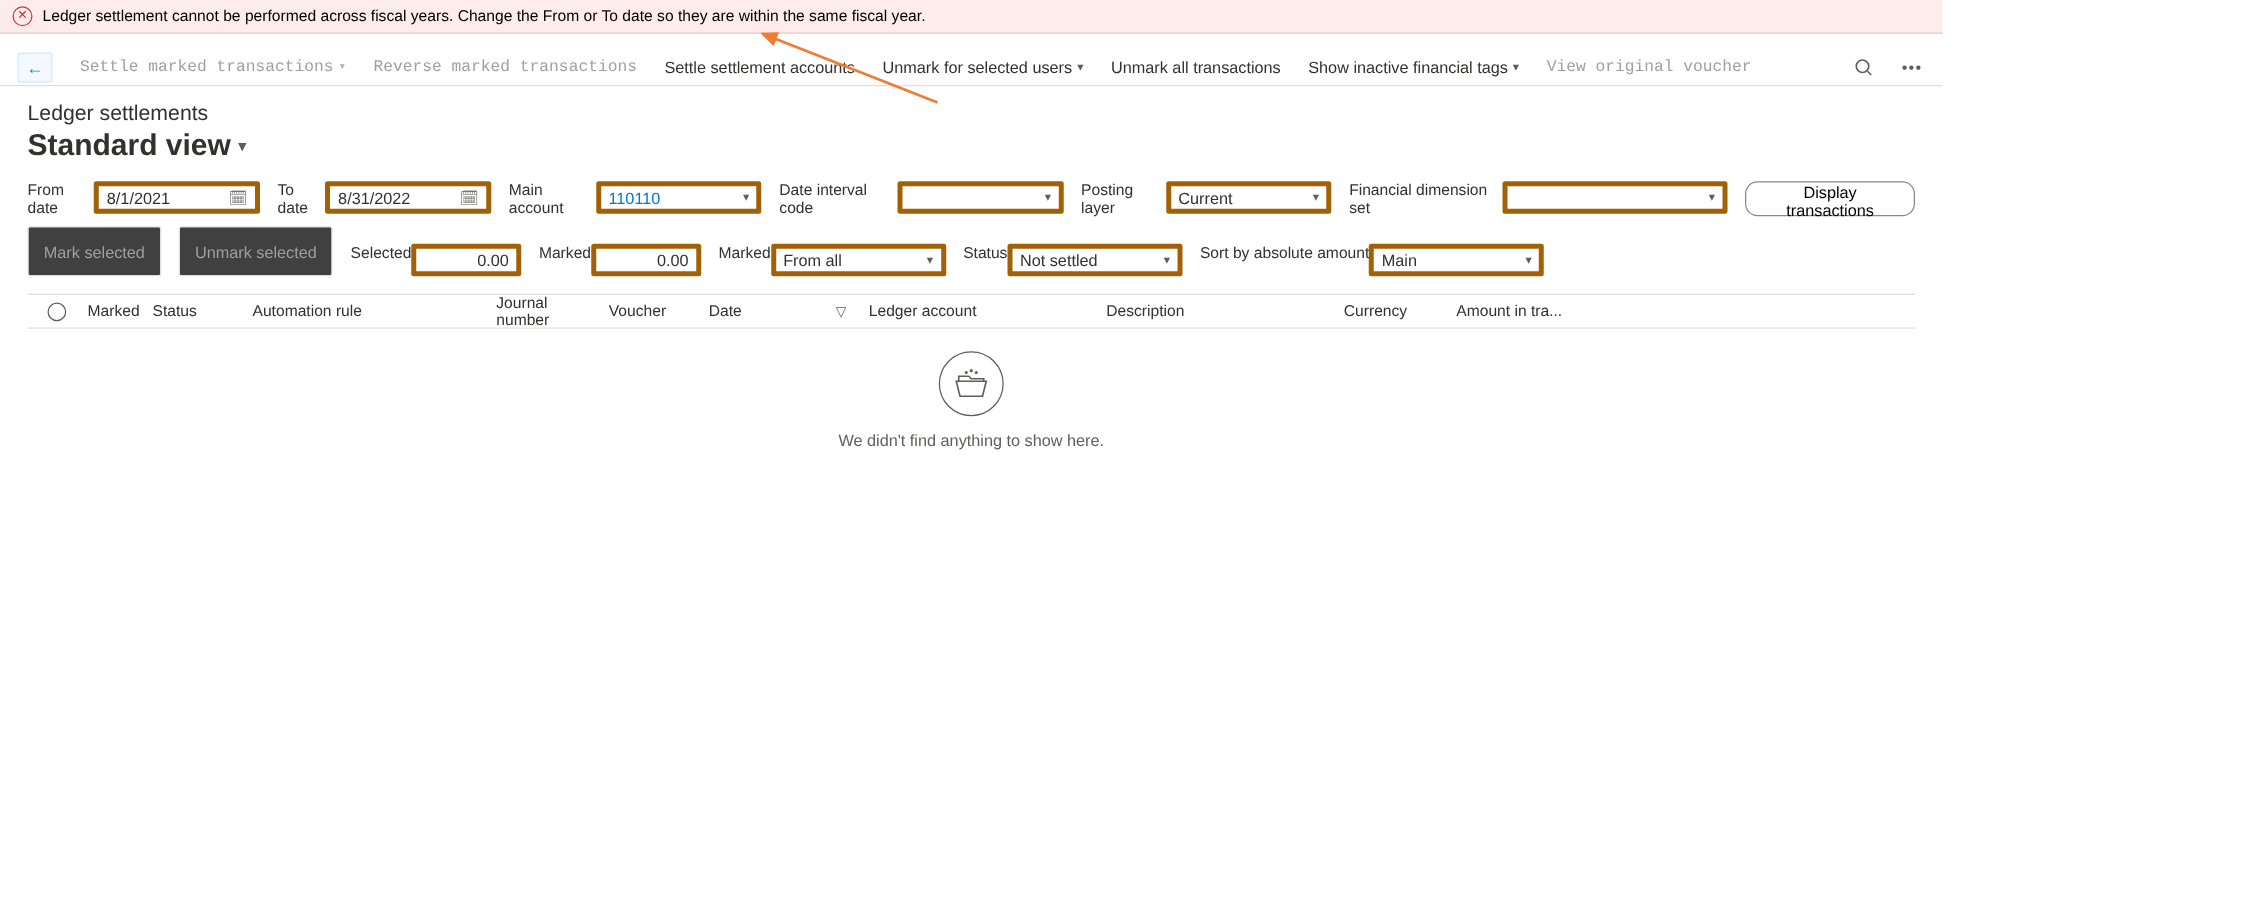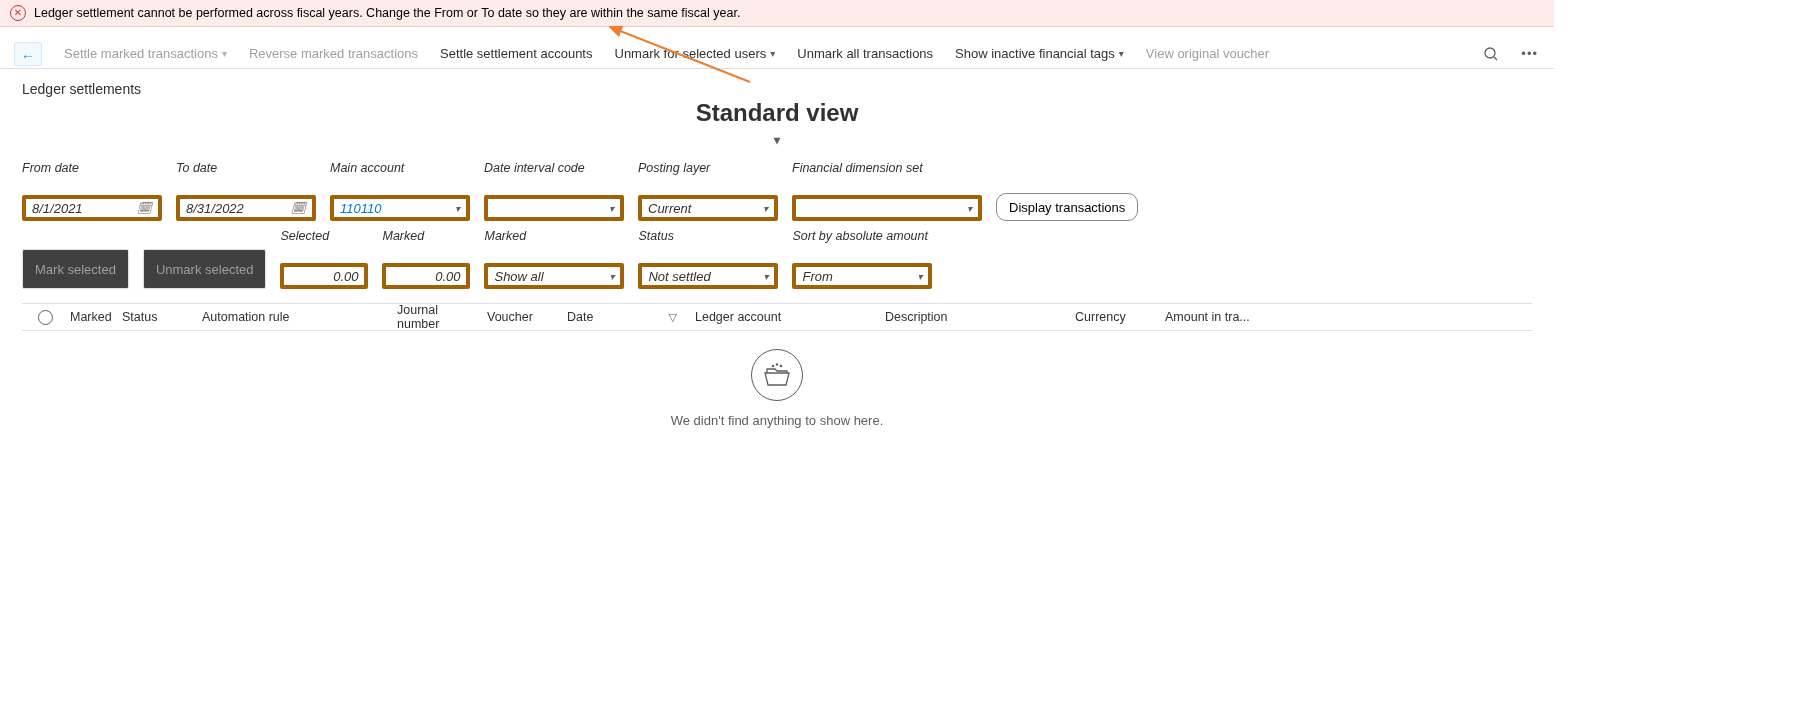--- a/index.html
+++ b/index.html
@@ -48,34 +48,34 @@
   .back-box {
     width: 28px; height: 24px;
     border: 1px solid #d1e8ff;
     background: #f3f9ff;
     border-radius: 2px;
     display: flex; align-items: center; justify-content: center;
     color: #2b88d8;
     font-size: 14px;
   }
   .ab-item { color: #323130; font-size: 13px; cursor: pointer; display:flex; align-items:center; gap:4px; }
-  .ab-item.disabled { color: #a19f9d; }
+  .ab-item.disabled { color: #a19f9d; font-family: Liberation Mono, monospace; }
   .cv { font-size: 10px; color: #605e5c; }
   .ab-item.disabled .cv { color: #b0b0b0; }
   .search-ico { color: #605e5c; }
   .more-ico { color: #605e5c; letter-spacing: 1px; }
 
   
   .page-pad { padding: 12px 22px 0 22px; }
-  .breadcrumb { font-size: 14px; color: #323130; margin-bottom: 2px; }
-  .view-title { font-size: 24px; font-weight: 600; display:flex; align-items:center; gap:6px;flex-direction:column; }
+  .breadcrumb { font-size: 17px; color: #323130; margin-bottom: 2px; }
+  .view-title { font-size: 24px; font-weight: 600; display:flex; align-items:center; gap:6px; }
 
   
   .filters-row { display: flex; gap: 14px; margin-top: 14px; align-items: flex-end; }
-  .fcol { display: flex; flex-direction: column; gap: 20px; font-style: italic; }
+  .fcol { display: flex; flex-direction: row; gap: 0; }
   .flabel { font-size: 12.5px; color: #323130; }
   .tbox, .dbox {
     height: 26px;
     border: 4px solid #a16207;
     border-radius: 2px;
     padding: 0 6px;
     font-size: 13px;
     background: #fff;
     display: flex; align-items: center; justify-content: space-between;
     gap: 6px;
@@ -255,35 +255,35 @@
       </div>
       <div class="fcol">
         <div class="flabel">Marked</div>
         <div class="tbox num">
             <span>0.00</span>
           </div>
       </div>
       <div class="fcol">
         <div class="flabel">Marked</div>
         <div class="dbox">
-          <span>Show all</span>
+          <span>From all</span>
           <span class="cv2">▾</span>
         </div>
       </div>
       <div class="fcol">
         <div class="flabel">Status</div>
         <div class="dbox">
           <span>Not settled</span>
           <span class="cv2">▾</span>
         </div>
       </div>
       <div class="fcol">
         <div class="flabel">Sort by absolute amount</div>
         <div class="dbox">
-          <span>From</span>
+          <span>Main</span>
           <span class="cv2">▾</span>
         </div>
       </div>
     </div>
 
     <div class="grid-header">
       <div class="hd sel">
           <div class="ring"></div>
         </div>
       <div class="hd marked">Marked</div>

